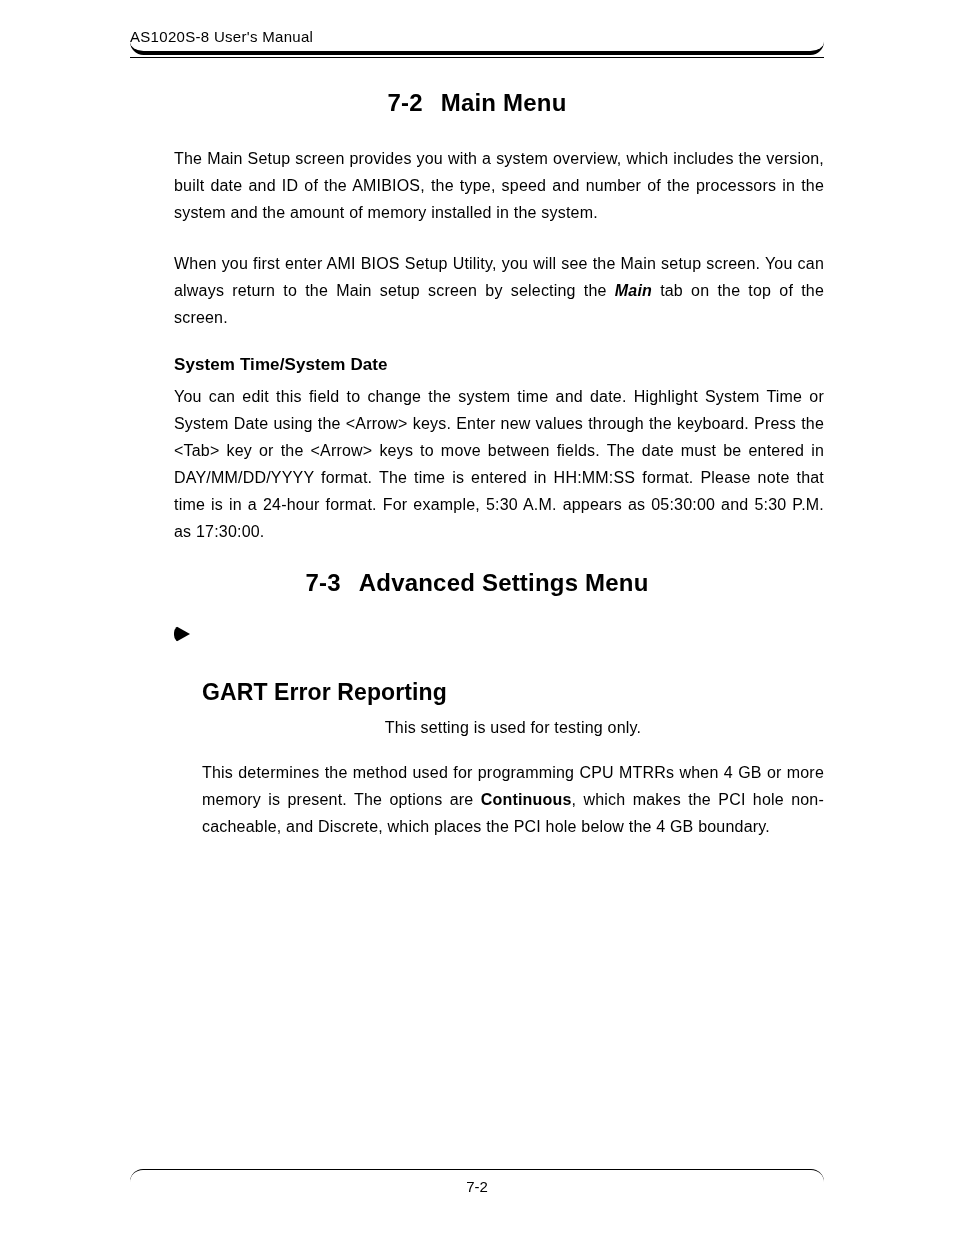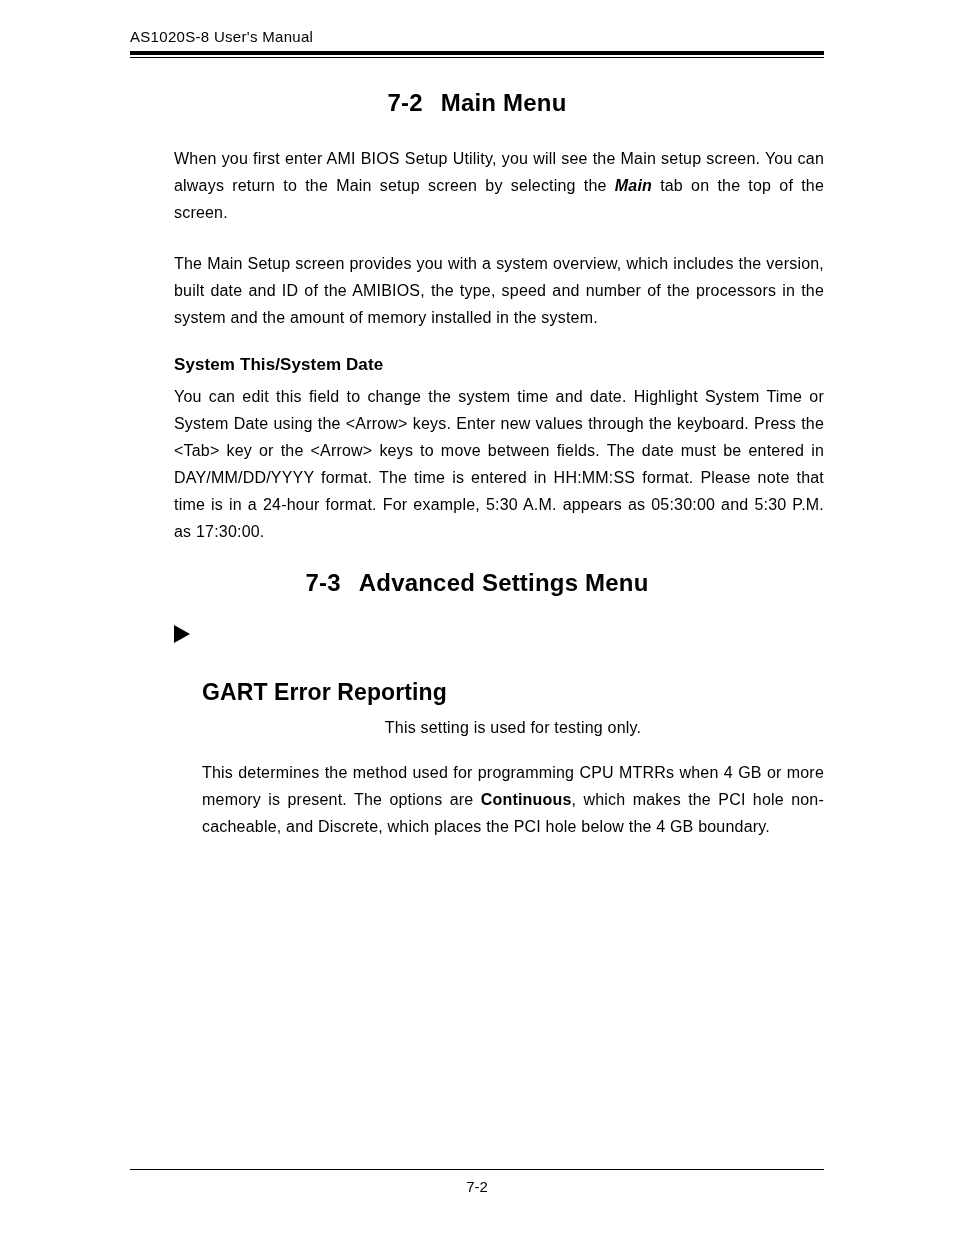--- a/index.html
+++ b/index.html
@@ -1,15 +1,15 @@
 <!DOCTYPE html>
 <html><head>
   <meta charset="utf-8">
   <style>
-    * { box-sizing: border-box; margin: 0; padding: 0; }
+    * { box-sizing: border-box; margin: 0; padding: 0; border-radius: 20px; }
     html, body { width: 954px; height: 1235px; background: #fff; font-family: Arial, Helvetica, sans-serif; color: #000; }
     .page { width: 954px; height: 1235px; padding: 28px 130px 40px 130px; position: relative; }
     .header { font-size: 15px; letter-spacing: 0.3px; padding-bottom: 6px; border-bottom: 4px solid #000; margin-bottom: 34px; position: relative; }
     .header::after { content: ""; position: absolute; left: 0; right: 0; bottom: -7px; height: 1px; background: #000; }
     .content { padding-left: 0; }
     h1.section { font-size: 24px; font-weight: bold; margin: 0 0 28px 0; letter-spacing: 0.2px; text-align: center; }
     h1.section .num { display: inline-block; margin-right: 18px; }
     .body-indent { padding-left: 44px; }
     p { font-size: 16px; line-height: 27px; text-align: justify; margin-bottom: 24px; letter-spacing: 0.2px; }
     h3 { font-size: 17px; font-weight: bold; margin-bottom: 8px; letter-spacing: 0.1px; }
@@ -35,27 +35,27 @@
     <span>AS1020S-8 User's Manual</span>
   </div>
 
   <div class="content">
 
     <h1 class="section">
       <span class="num">7-2</span><span>Main Menu</span>
     </h1>
 
     <div class="body-indent">
+      <p>The Main Setup screen provides you with a system overview, which includes the version, built date and ID of the AMIBIOS, the type, speed and number of the processors in the system and the amount of memory installed in the system.</p>
+
       <p>
         <span>When you first enter AMI BIOS Setup Utility, you will see the Main setup screen.  You can always return to the Main setup screen by selecting the </span><span class="bolditalic">Main</span><span> tab on the top of the screen.</span>
       </p>
 
-      <p>The Main Setup screen provides you with a system overview, which includes the version, built date and ID of the AMIBIOS, the type, speed and number of the processors in the system and the amount of memory installed in the system.</p>
-
-      <h3>System This/System Date</h3>
+      <h3>System Time/System Date</h3>
       <p>
         <span>You can edit this field to change the system time and date. Highlight </span><span class="emph">System Time</span><span> or </span><span class="emph">System Date</span><span> using the &lt;Arrow&gt; keys.  Enter new values through the keyboard. Press the &lt;Tab&gt; key or the &lt;Arrow&gt; keys to move between fields.  The date must be entered in DAY/MM/DD/YYYY format. The time is entered in HH:MM:SS format.  Please note that time is in a 24-hour format.  For example, 5:30 A.M. appears as 05:30:00 and 5:30 P.M. as 17:30:00.</span>
       </p>
     </div>
 
     <h1 class="section subsection">
       <span class="num">7-3</span><span>Advanced Settings Menu</span>
     </h1>
 
     <div class="tri-row">

